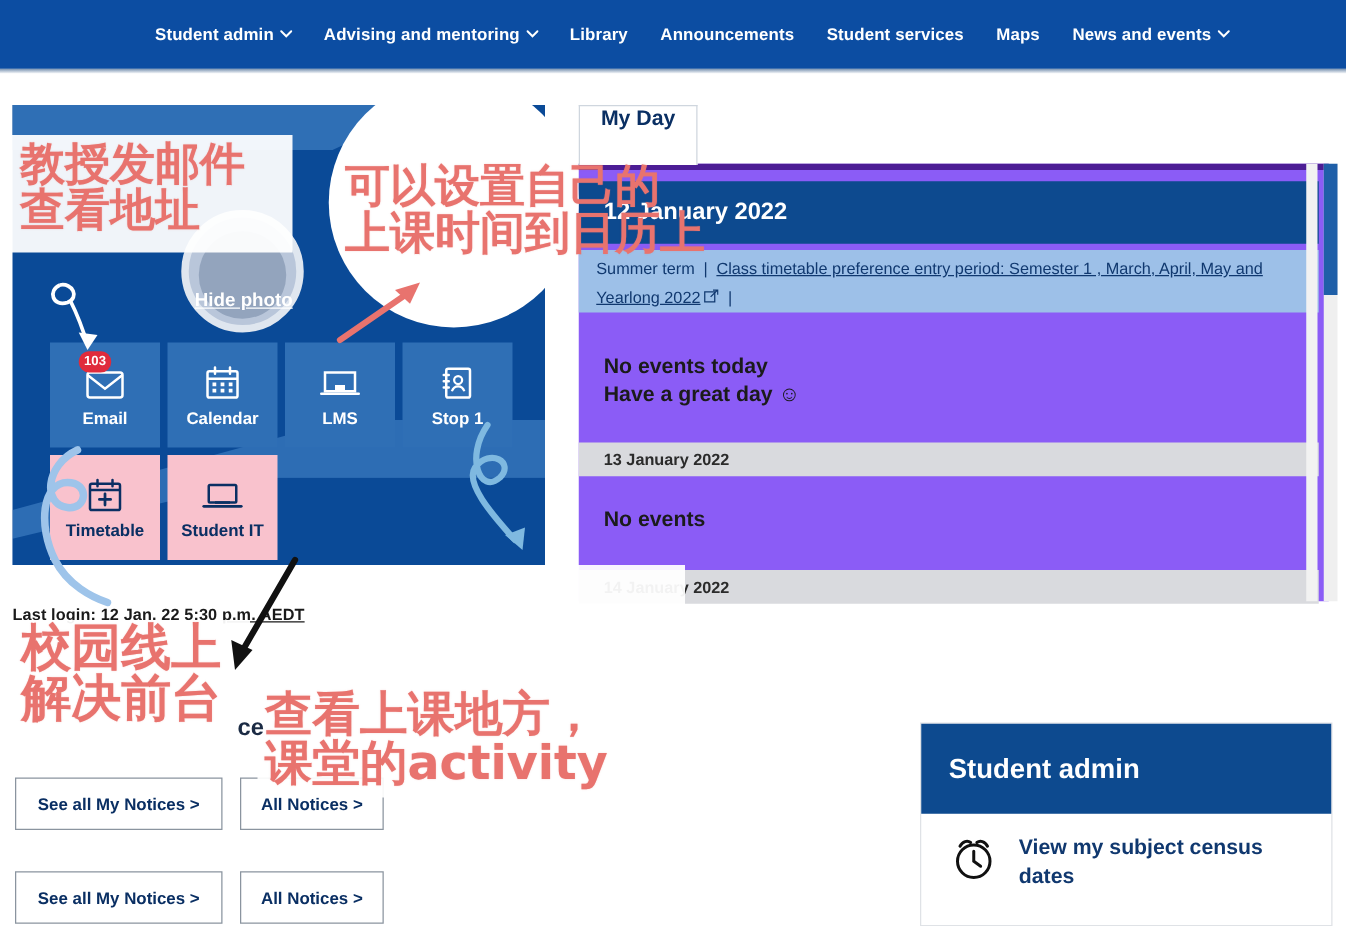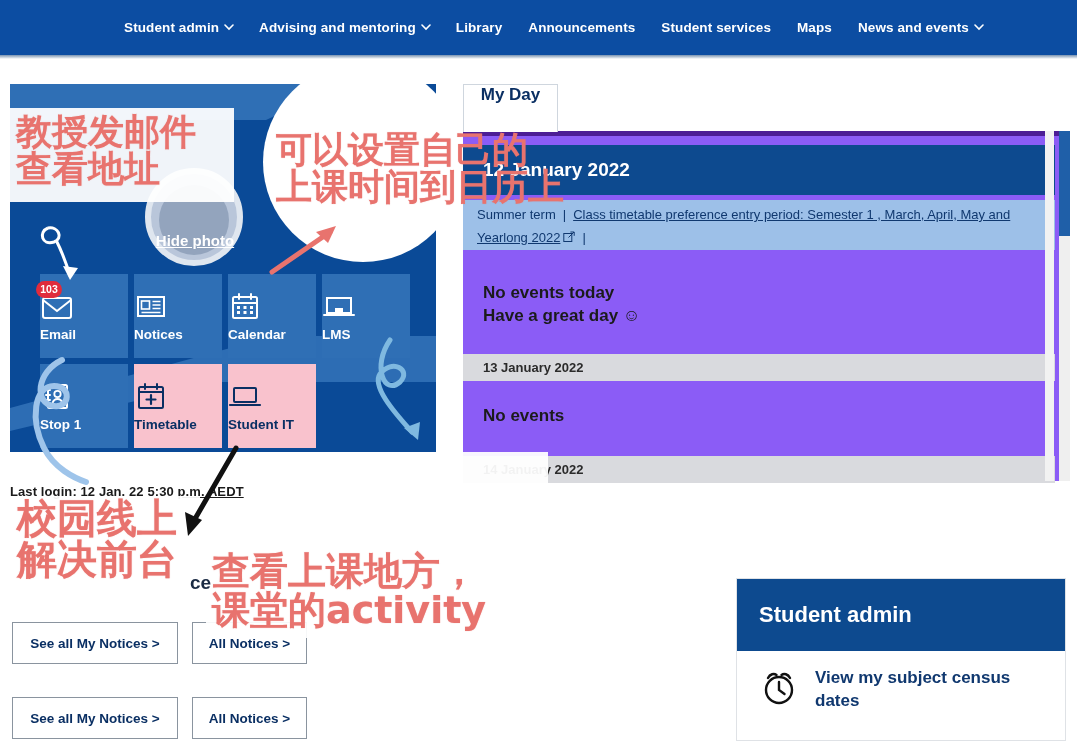--- a/index.html
+++ b/index.html
@@ -75,21 +75,21 @@
     text-decoration: underline; z-index: 5;
   }
 
   .tiles {
     position: absolute; left: 30px; top: 190px;
     display: grid; grid-template-columns: repeat(4, 88px);
     gap: 6px;
   }
   .tile {
     width: 88px; height: 84px; background: #2f6fb5;
-    display: flex; flex-direction: column; align-items: flex-start; justify-content: center;
+    display: flex; flex-direction: column; align-items: center; justify-content: center;
     gap: 7px; color: #ffffff; position: relative;
   }
   .tile.pink { background: #f9c2cd; color: #0a2f63; }
   .tile-label { font-size: 13.5px; font-weight: 700; line-height: 1; }
   .tile-icon { width: 34px; height: 30px; position: relative; display:block; }
   .badge {
     position: absolute; left: -4px; top: -10px;
     min-width: 26px; height: 17px; border-radius: 9px;
     background: #e02b3c; color: #fff; font-size: 10.5px; font-weight: 700;
     display: flex; align-items: center; justify-content: center; padding: 0 4px;
@@ -276,30 +276,20 @@
         <span class="tile-icon">
           <svg viewBox="0 0 34 30" width="34" height="30">
             <rect x="3" y="7" width="28" height="20" rx="2" stroke="#fff" stroke-width="2" fill="none"></rect>
             <path d="M3 9 L17 20 L31 9" stroke="#fff" stroke-width="2" fill="none"></path>
           </svg>
           <span class="badge">103</span>
         </span>
         <span class="tile-label">Email</span>
       </div>
 
-      <div class="tile">
-        <span class="tile-icon">
-          <svg viewBox="0 0 34 30" width="34" height="30">
-            <rect x="4" y="6" width="26" height="19" stroke="#fff" stroke-width="2" fill="none"></rect>
-            <rect x="7.5" y="10" width="8" height="8" stroke="#fff" stroke-width="1.6" fill="none"></rect>
-            <path d="M18.5 10.5h8M18.5 14h8M18.5 17.5h8M7.5 21.5h19" stroke="#fff" stroke-width="1.6"></path>
-          </svg>
-        </span>
-        <span class="tile-label">Notices</span>
-      </div>
 
       <div class="tile">
         <span class="tile-icon">
           <svg viewBox="0 0 34 30" width="34" height="30">
             <rect x="5" y="6" width="24" height="21" rx="1.5" stroke="#fff" stroke-width="2" fill="none"></rect>
             <path d="M5 12h24" stroke="#fff" stroke-width="2"></path>
             <path d="M11 3v5M23 3v5" stroke="#fff" stroke-width="2" stroke-linecap="round"></path>
             <g fill="#fff">
                 <rect x="9" y="15" width="3" height="3"></rect>
                 <rect x="15.5" y="15" width="3" height="3"></rect>

